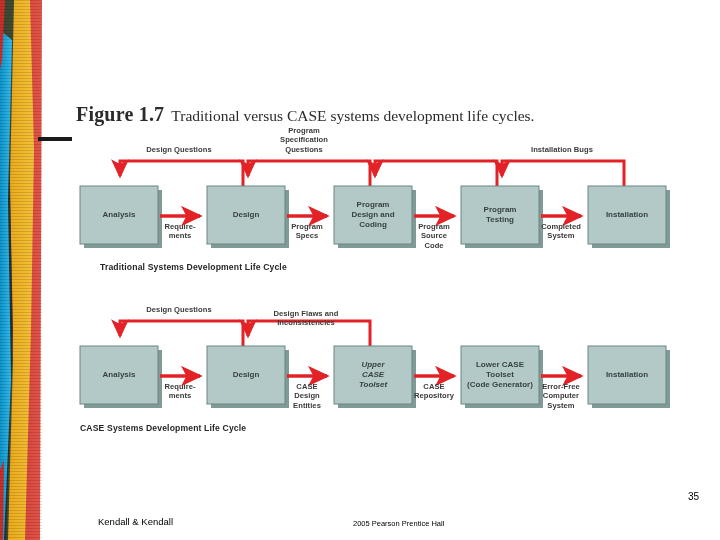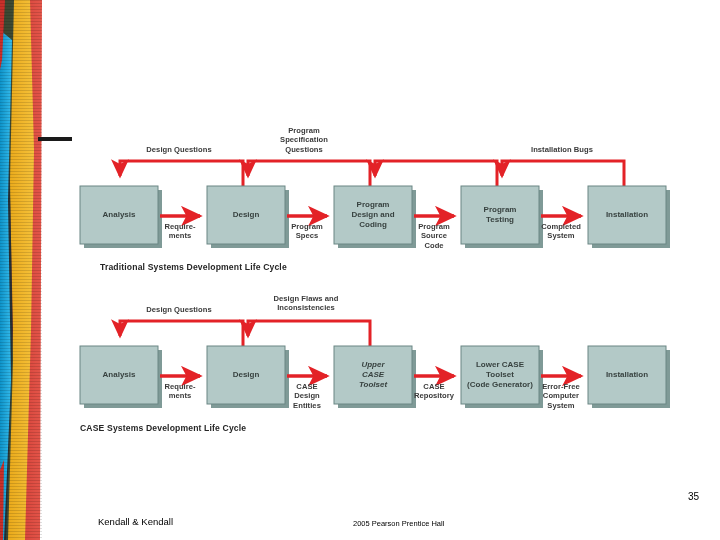--- a/index.html
+++ b/index.html
@@ -137,20 +137,23 @@
     <path d="M0,470 L4,460 L3,540 L0,540 Z" fill="#c9302a"></path>
 
     <rect x="0" y="0" width="42" height="540" fill="url(#weave)"></rect>
   </svg>
 </div>
 
 <div id="rule"></div>
 
 <div id="slide">
 
+  <div id="fig-title">
+    <span class="fignum">Figure 1.7</span><span class="figcap">Traditional versus CASE systems development life cycles.</span>
+  </div>
 
   <div class="diagram" id="diagram-top">
     <svg width="720" height="150" viewBox="0 0 720 150" xmlns="http://www.w3.org/2000/svg">
       <defs>
         <marker id="ah" markerWidth="7" markerHeight="7" refX="5.6" refY="3" orient="auto">
           <path d="M0,0 L6.4,3 L0,6 L1.6,3 Z" fill="#e32227"></path>
         </marker>
       </defs>
 
       <g stroke="#e32227" stroke-width="3" fill="none">
@@ -269,21 +272,21 @@
     <div class="dlabel" style="left:277px;top:96px;width:60px;">CASE
 Design
 Entities</div>
     <div class="dlabel" style="left:404px;top:96px;width:60px;">CASE
 Repository</div>
     <div class="dlabel" style="left:531px;top:96px;width:60px;">Error-Free
 Computer
 System</div>
 
     <div class="dlabel" style="left:124px;top:19px;width:110px;">Design Questions</div>
-    <div class="dlabel" style="left:258px;top:8px;width:96px;">Design Flaws and
+    <div class="dlabel" style="left:258px;top:23px;width:96px;">Design Flaws and
 Inconsistencies</div>
   </div>
 
   <div class="cycle-caption" id="cap-bottom">CASE Systems Development Life Cycle</div>
 
   <div class="footer-txt" id="foot-left">Kendall &amp; Kendall</div>
   <div class="footer-txt" id="foot-center">2005 Pearson Prentice Hall</div>
   <div class="footer-txt" id="foot-page">35</div>
 
 </div>

